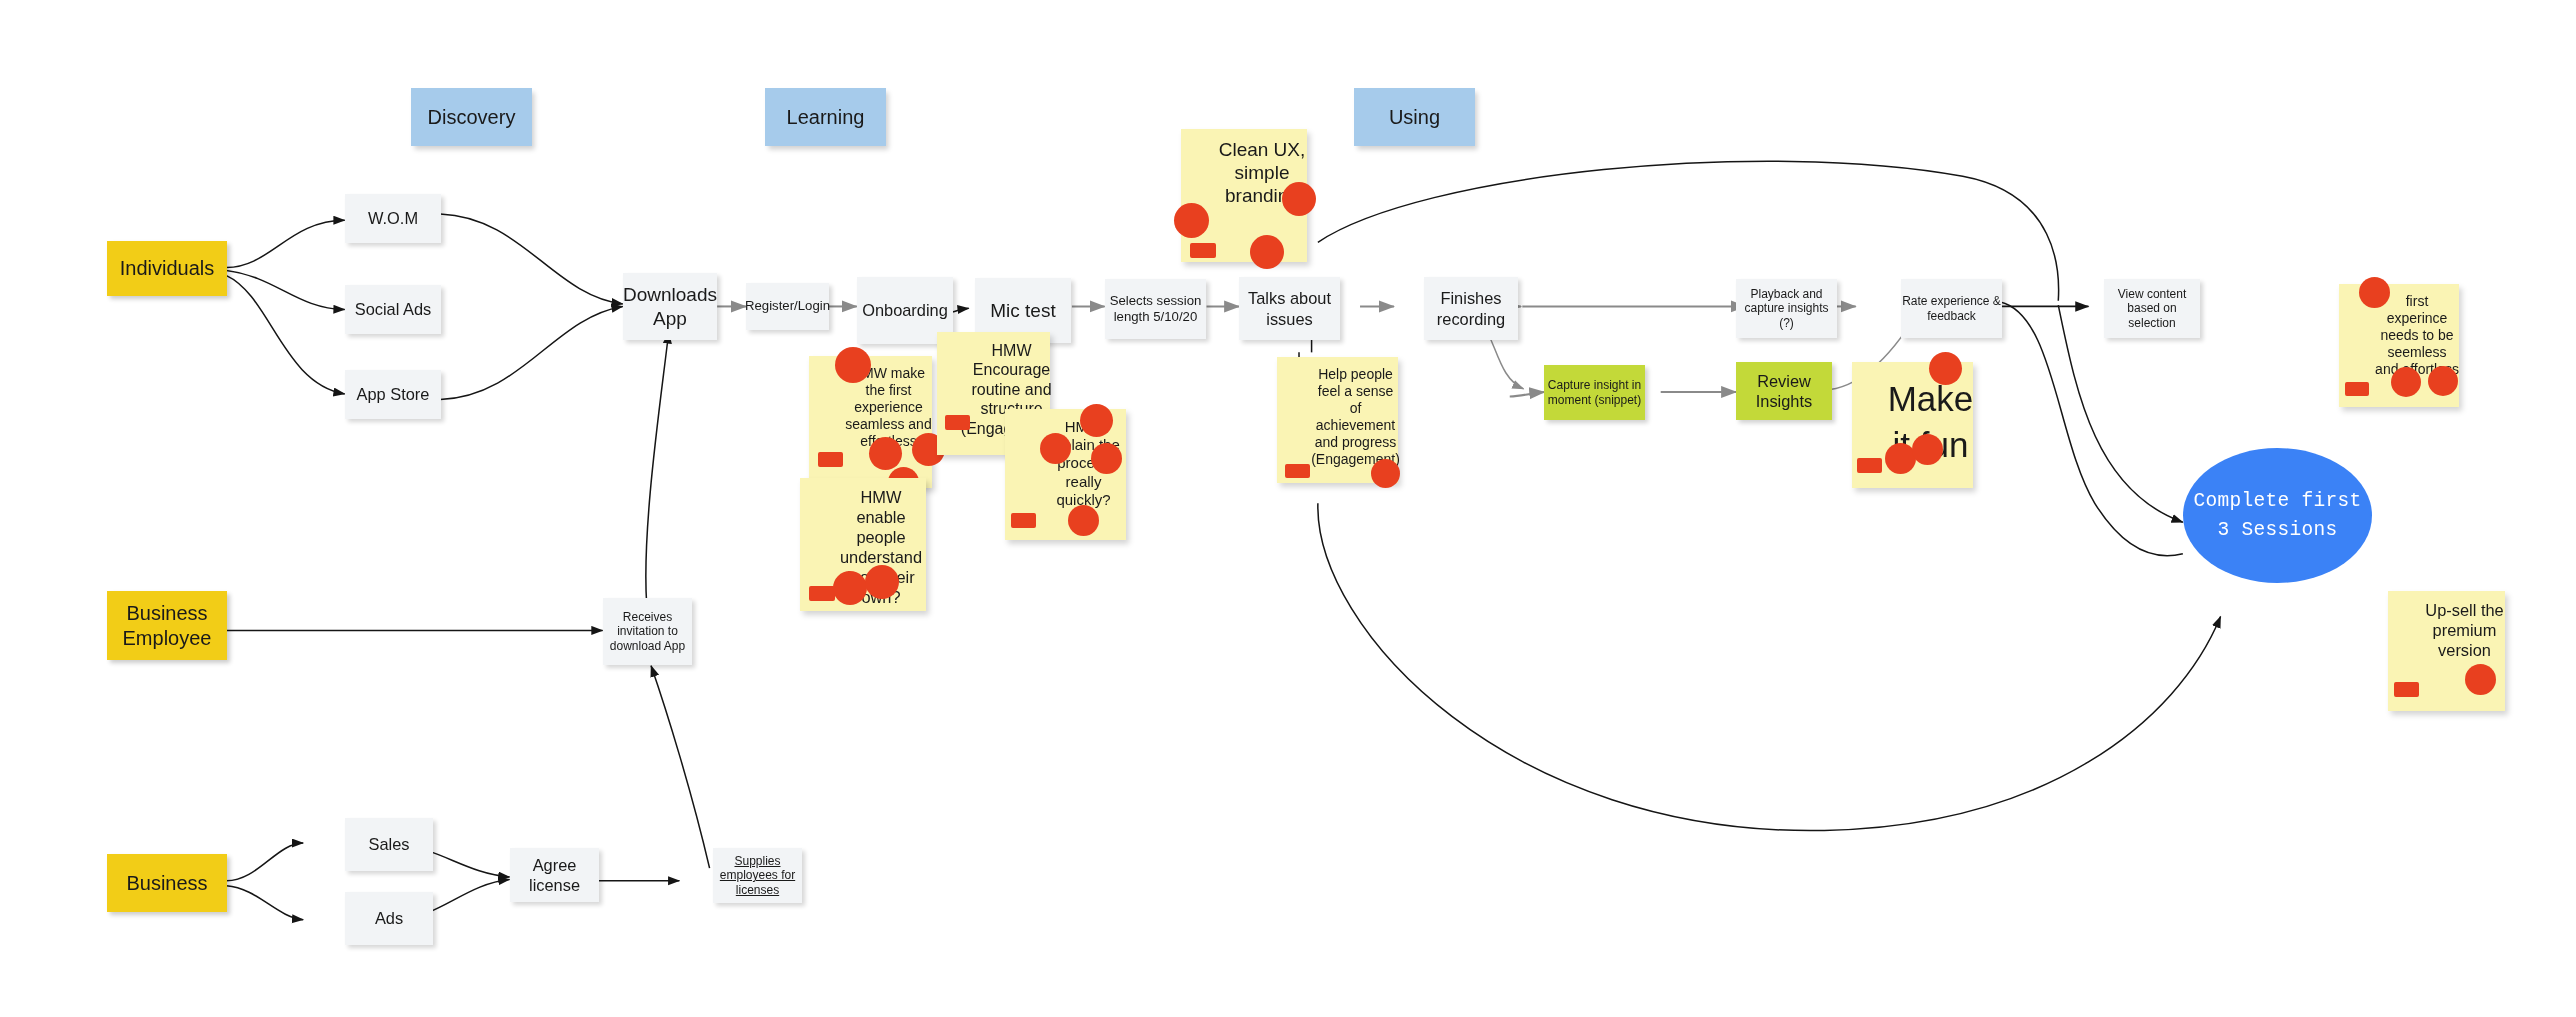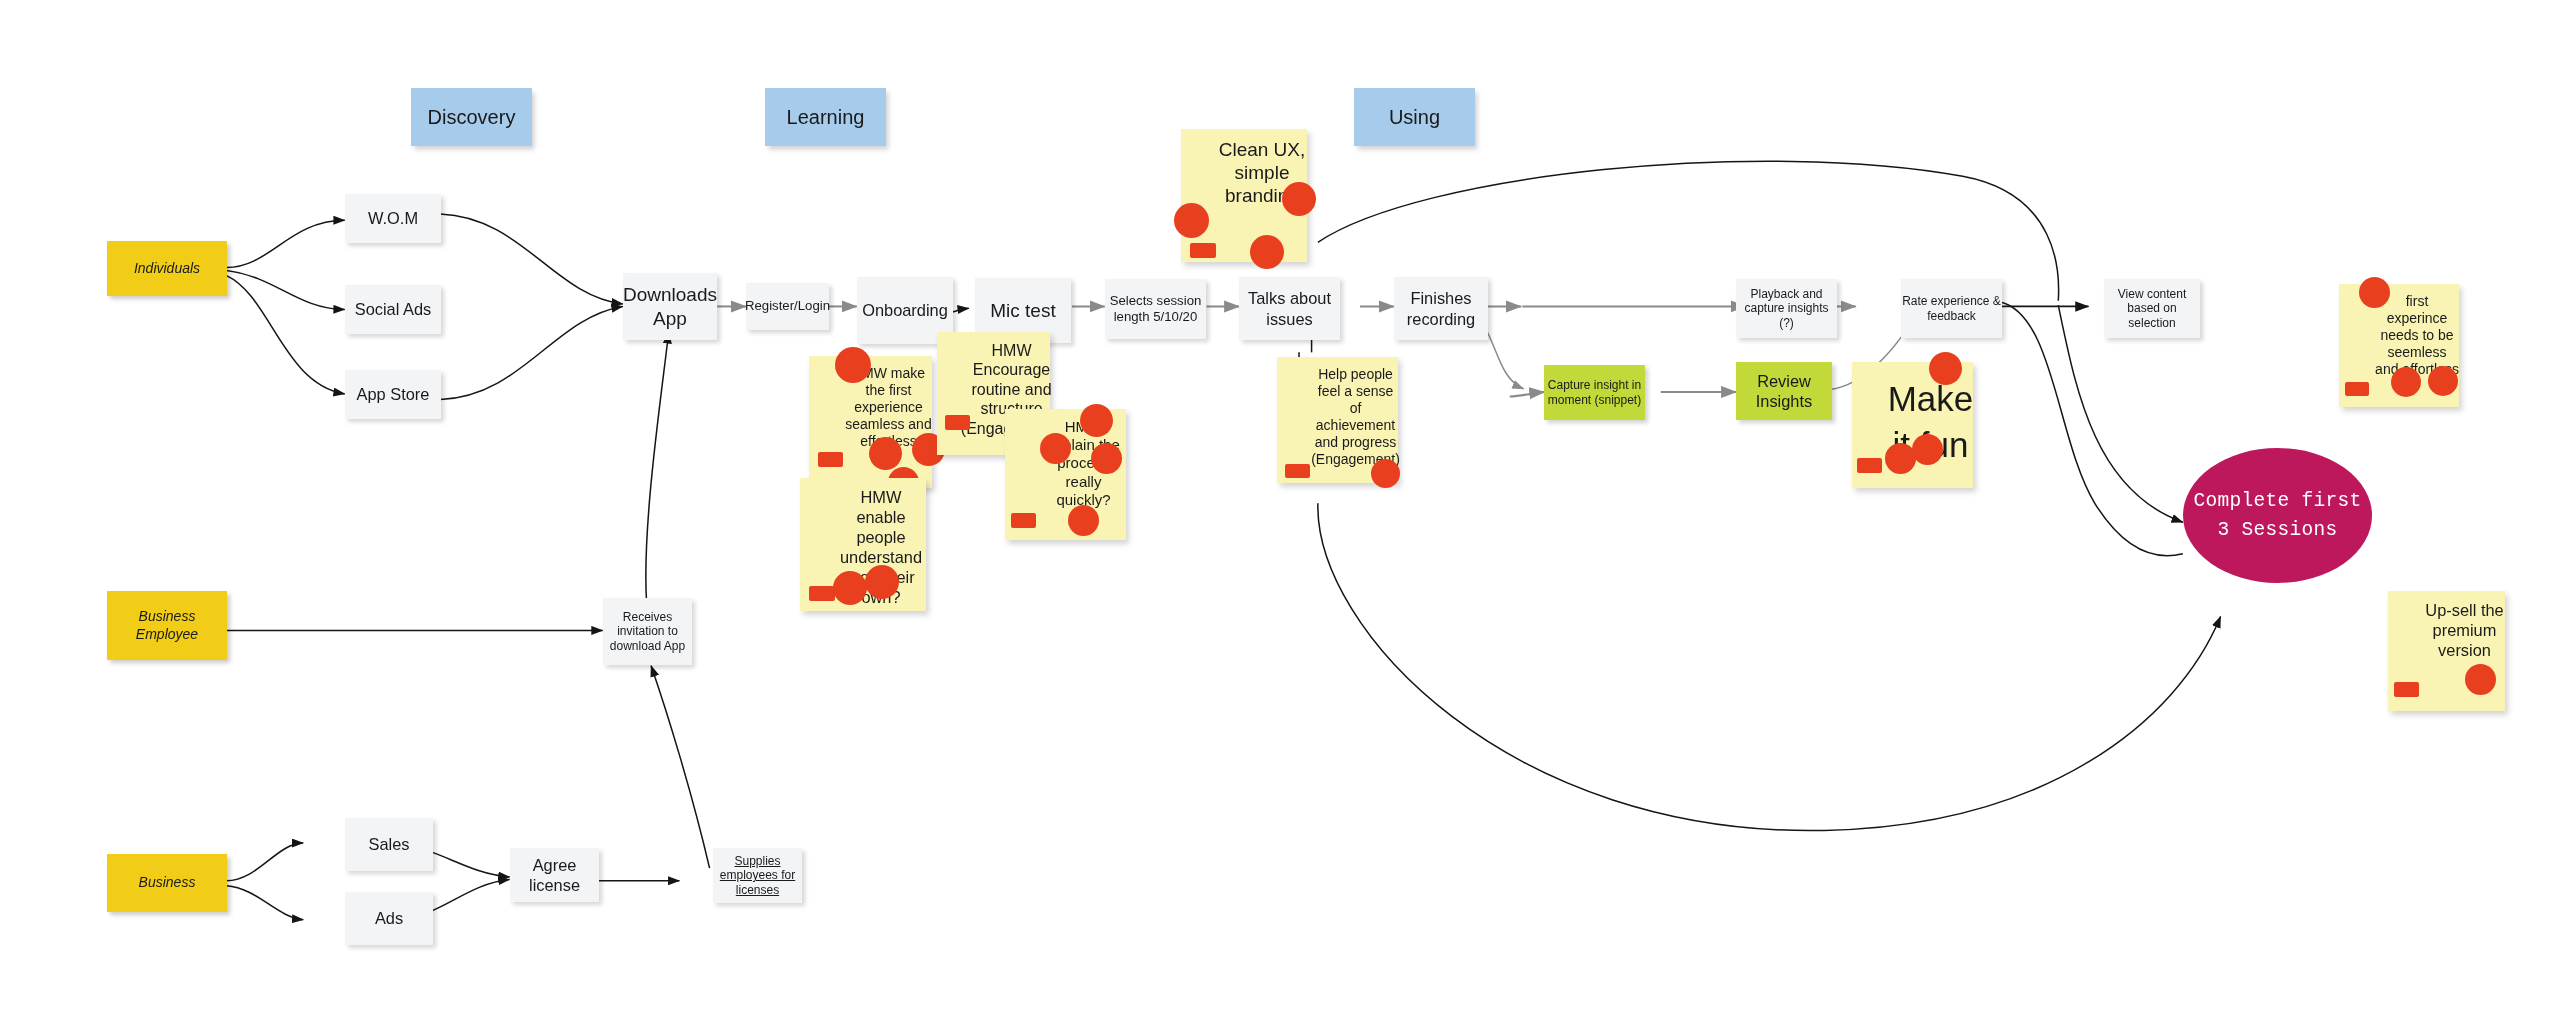--- a/index.html
+++ b/index.html
@@ -22,22 +22,21 @@
   }
   .pbox.lg{font-size:19px;}
   .pbox.md{font-size:16.4px;}
   .pbox.sm{font-size:13.2px;}
   .pbox.xs{font-size:12px;}
 
   
   .persona{
     background:#f2cd17;
     box-shadow:2.5px 3.1px 4.4px rgba(0,0,0,0.20);
-    font-size:14px;
-    font-style:italic;
+    font-size:20px;
   }
 
   
   .phase{
     background:#a6cbeb;
     box-shadow:2.5px 3.8px 5px rgba(0,0,0,0.18);
     font-size:20px;
   }
 
   
@@ -57,21 +56,21 @@
   }
   .sticky .txt{width:100%;display:block;padding-left:36px;}
   .sticky.s20{font-size:16px;}
   .sticky.s22{font-size:14px;}
   .sticky.s26{font-size:16.4px;text-align:center;}
   .sticky.s30{font-size:19px;}
   .sticky.s56{font-size:35px;line-height:1.30;}
 
   
   .goal{
-    background:#be185d;border-radius:50%;
+    background:#3b82f6;border-radius:50%;
     color:#ffffff;font-family:"Liberation Mono","DejaVu Sans Mono",monospace;
     font-size:19.5px;line-height:1.45;letter-spacing:0.3px;
   }
 
   
   .dot{position:absolute;background:#e8401f;border-radius:50%;}
   .tag{position:absolute;background:#e8401f;border-radius:1.9px;}
 </style>
 </head>
 <body>
@@ -201,21 +200,21 @@
   </div>
   <div class="node pbox lg" style="left:975px;top:278px;width:96px;height:65px;">
     <span>Mic test</span>
   </div>
   <div class="node pbox sm" style="left:1105px;top:279px;width:101px;height:60px;">
     <span>Selects session length 5/10/20</span>
   </div>
   <div class="node pbox md" style="left:1239px;top:277px;width:101px;height:63px;">
     <span>Talks about issues</span>
   </div>
-  <div class="node pbox md" style="left:1394px;top:277px;width:94px;height:63px;">
+  <div class="node pbox md" style="left:1424px;top:277px;width:94px;height:63px;">
     <span>Finishes recording</span>
   </div>
   <div class="node pbox xs" style="left:1736px;top:279px;width:101px;height:59px;">
     <span>Playback and capture insights (?)</span>
   </div>
   <div class="node pbox xs" style="left:1901px;top:279px;width:101px;height:59px;">
     <span>Rate experience &amp; feedback</span>
   </div>
   <div class="node pbox xs" style="left:2104px;top:279px;width:96px;height:59px;">
     <span>View content based on selection</span>

